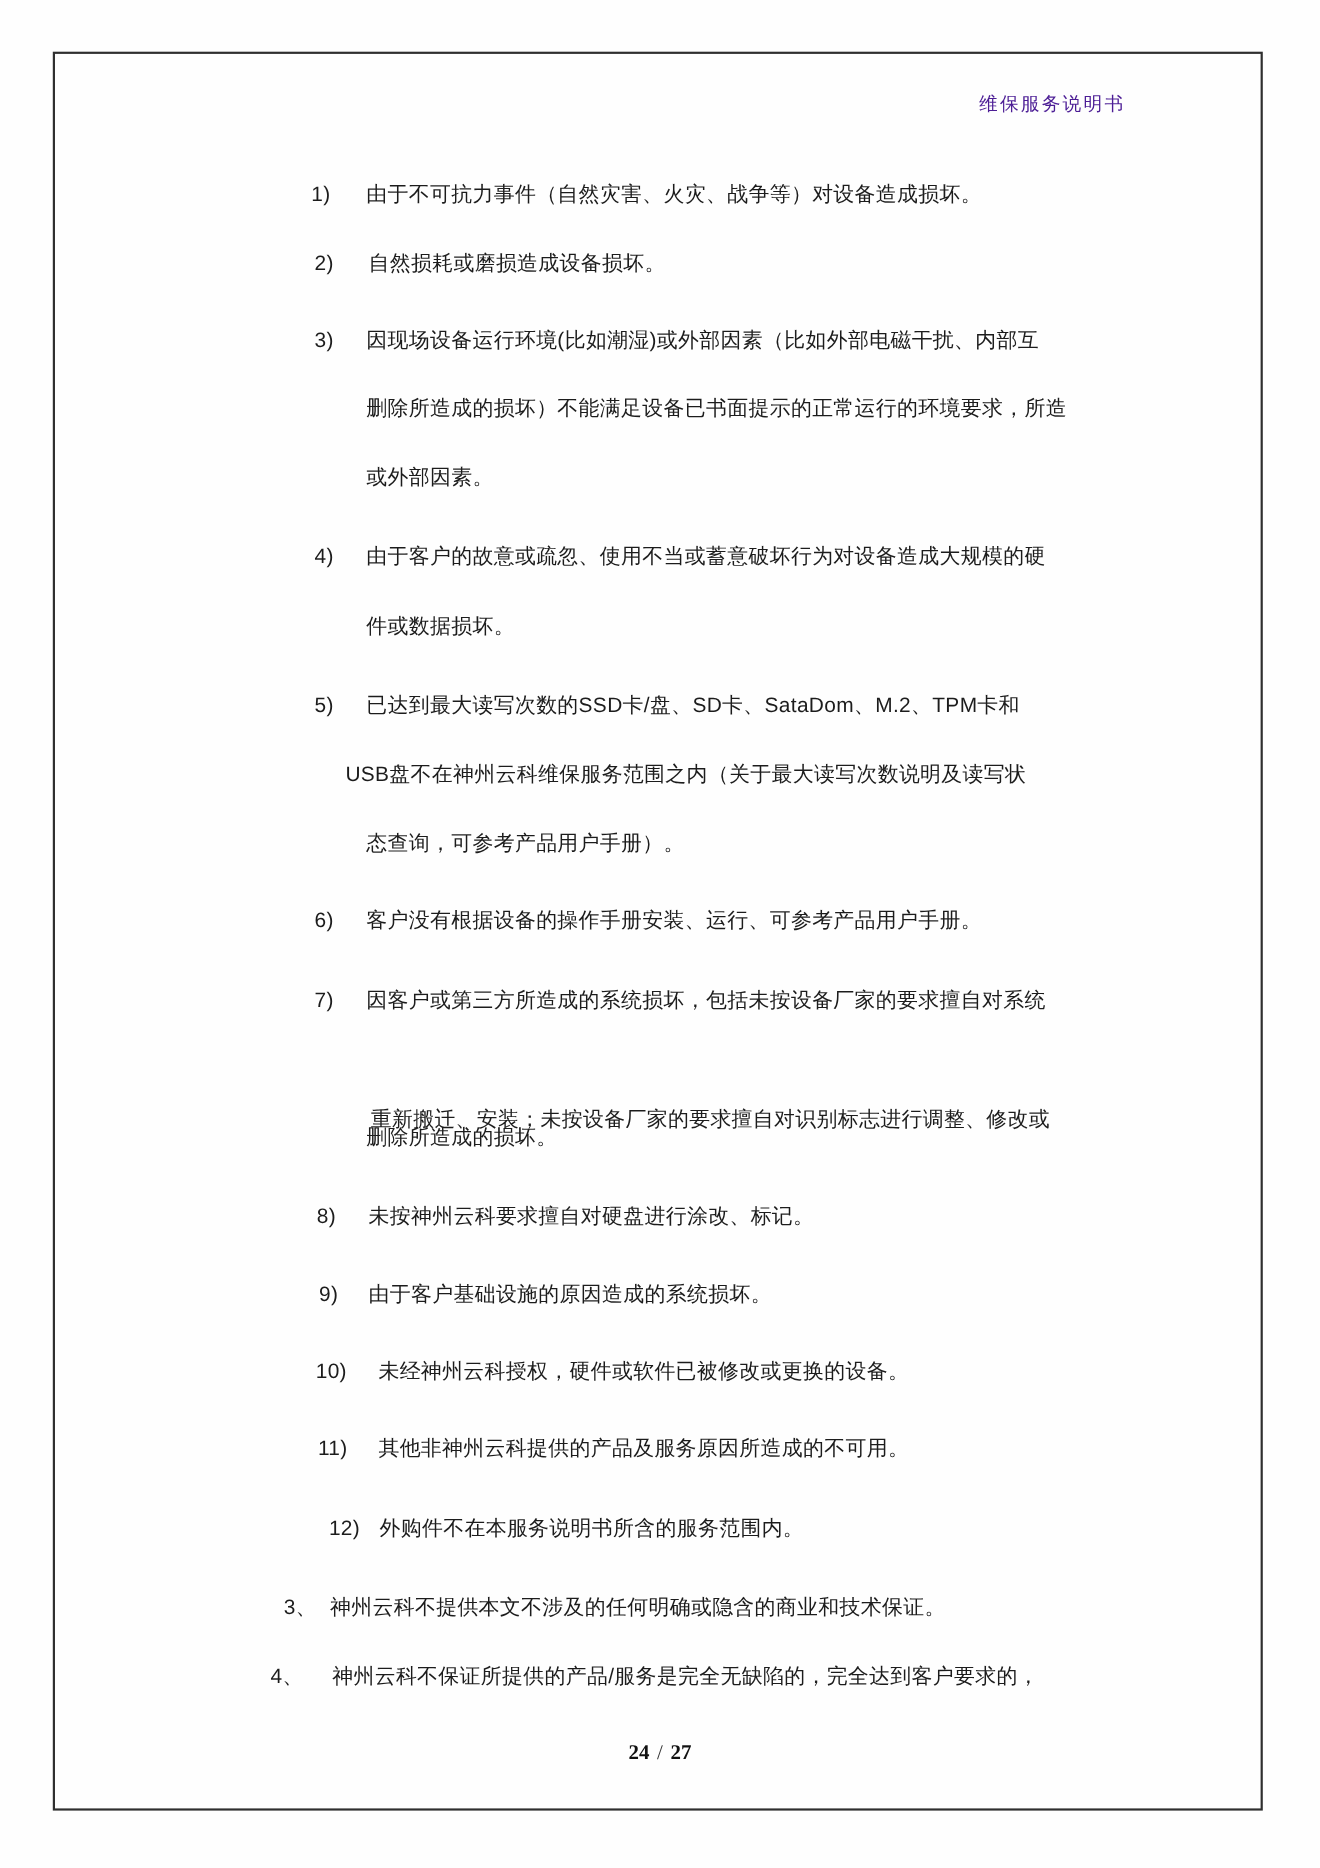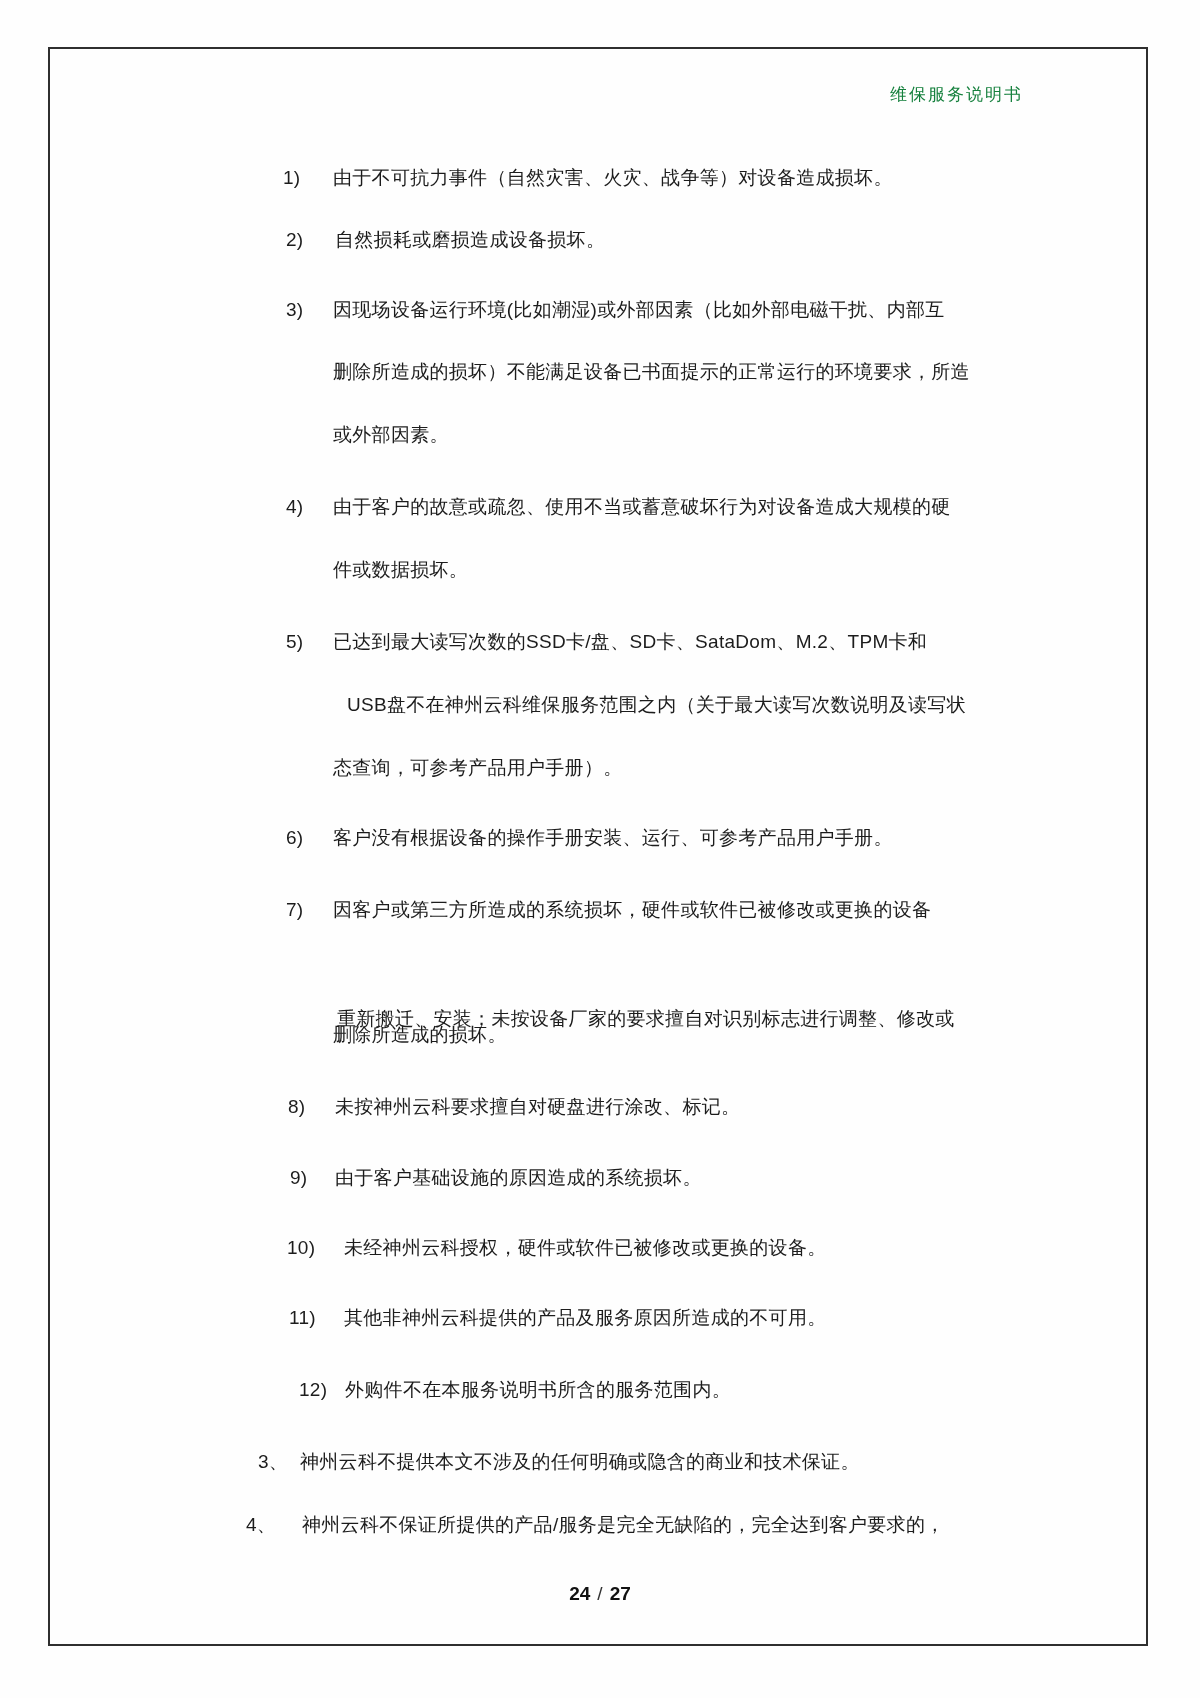--- a/index.html
+++ b/index.html
@@ -25,42 +25,42 @@
     border: 2px solid #2f2f2f;
     box-sizing: border-box;
   }
   .header-title {
     position: absolute;
     top: 83px;
     left: 890px;
     font-family: Liberation Mono, monospace;
     font-size: 17px;
     letter-spacing: 2px;
-    color: #15803d;
+    color: #4c1d95;
     white-space: nowrap;
   }
   .line {
     position: absolute;
     height: 30px;
     line-height: 30px;
     font-size: 19px;
     white-space: nowrap;
     letter-spacing: 0.3px;
   }
   .marker {
     display: inline-block;
     vertical-align: top;
   }
   .footer {
     position: absolute;
     top: 1583px;
     left: 0;
     width: 100%;
     text-align: center;
-    font-family: Liberation Sans, sans-serif;
+    font-family: Liberation Serif, serif;
     font-size: 19px;
     color: #111111;
   }
   .footer .num { font-weight: bold; }
   .footer .sep { font-weight: normal; color: #333; margin: 0 7px; }
 </style>
 </head>
 <body>
 
 <div class="page">
@@ -70,24 +70,24 @@
 
   <div id="content">
       <div class="line" style="top: 163px; left: 283px;"><span class="marker" style="width: 50px;">1)</span><span>由于不可抗力事件（自然灾害、火灾、战争等）对设备造成损坏。</span></div>
       <div class="line" style="top: 225px; left: 286px;"><span class="marker" style="width: 49px;">2)</span><span>自然损耗或磨损造成设备损坏。</span></div>
       <div class="line" style="top: 295px; left: 286px;"><span class="marker" style="width: 47px;">3)</span><span>因现场设备运行环境(比如潮湿)或外部因素（比如外部电磁干扰、内部互</span></div>
       <div class="line" style="top: 357px; left: 333px;"><span>删除所造成的损坏）不能满足设备已书面提示的正常运行的环境要求，所造</span></div>
       <div class="line" style="top: 420px; left: 333px;"><span>或外部因素。</span></div>
       <div class="line" style="top: 492px; left: 286px;"><span class="marker" style="width: 47px;">4)</span><span>由于客户的故意或疏忽、使用不当或蓄意破坏行为对设备造成大规模的硬</span></div>
       <div class="line" style="top: 555px; left: 333px;"><span>件或数据损坏。</span></div>
       <div class="line" style="top: 627px; left: 286px;"><span class="marker" style="width: 47px;">5)</span><span>已达到最大读写次数的SSD卡/盘、SD卡、SataDom、M.2、TPM卡和</span></div>
-      <div class="line" style="top: 690px; left: 347px;"><span>USB盘不在神州云科维保服务范围之内（关于最大读写次数说明及读写状</span></div>
+      <div class="line" style="top: 690px; left: 314px;"><span>USB盘不在神州云科维保服务范围之内（关于最大读写次数说明及读写状</span></div>
       <div class="line" style="top: 753px; left: 333px;"><span>态查询，可参考产品用户手册）。</span></div>
       <div class="line" style="top: 823px; left: 286px;"><span class="marker" style="width: 47px;">6)</span><span>客户没有根据设备的操作手册安装、运行、可参考产品用户手册。</span></div>
-      <div class="line" style="top: 895px; left: 286px;"><span class="marker" style="width: 47px;">7)</span><span>因客户或第三方所造成的系统损坏，硬件或软件已被修改或更换的设备</span></div>
+      <div class="line" style="top: 895px; left: 286px;"><span class="marker" style="width: 47px;">7)</span><span>因客户或第三方所造成的系统损坏，包括未按设备厂家的要求擅自对系统</span></div>
       <div class="line" style="top: 957px; left: 337px; margin-top: 47px;"><span>重新搬迁、安装；未按设备厂家的要求擅自对识别标志进行调整、修改或</span></div>
       <div class="line" style="top: 1020px; left: 333px;"><span>删除所造成的损坏。</span></div>
       <div class="line" style="top: 1092px; left: 288px;"><span class="marker" style="width: 47px;">8)</span><span>未按神州云科要求擅自对硬盘进行涂改、标记。</span></div>
       <div class="line" style="top: 1163px; left: 290px;"><span class="marker" style="width: 45px;">9)</span><span>由于客户基础设施的原因造成的系统损坏。</span></div>
       <div class="line" style="top: 1233px; left: 287px;"><span class="marker" style="width: 57px;">10)</span><span>未经神州云科授权，硬件或软件已被修改或更换的设备。</span></div>
       <div class="line" style="top: 1303px; left: 289px;"><span class="marker" style="width: 55px;">11)</span><span>其他非神州云科提供的产品及服务原因所造成的不可用。</span></div>
       <div class="line" style="top: 1375px; left: 287px; margin-left: 12px;"><span class="marker" style="width: 46px;">12)</span><span>外购件不在本服务说明书所含的服务范围内。</span></div>
       <div class="line" style="top: 1447px; left: 246px; text-align: center;"><span class="marker" style="width: 54px;">3、</span><span>神州云科不提供本文不涉及的任何明确或隐含的商业和技术保证。</span></div>
       <div class="line" style="top: 1510px; left: 246px;"><span class="marker" style="width: 56px;">4、</span><span>神州云科不保证所提供的产品/服务是完全无缺陷的，完全达到客户要求的，</span></div>
     </div>

